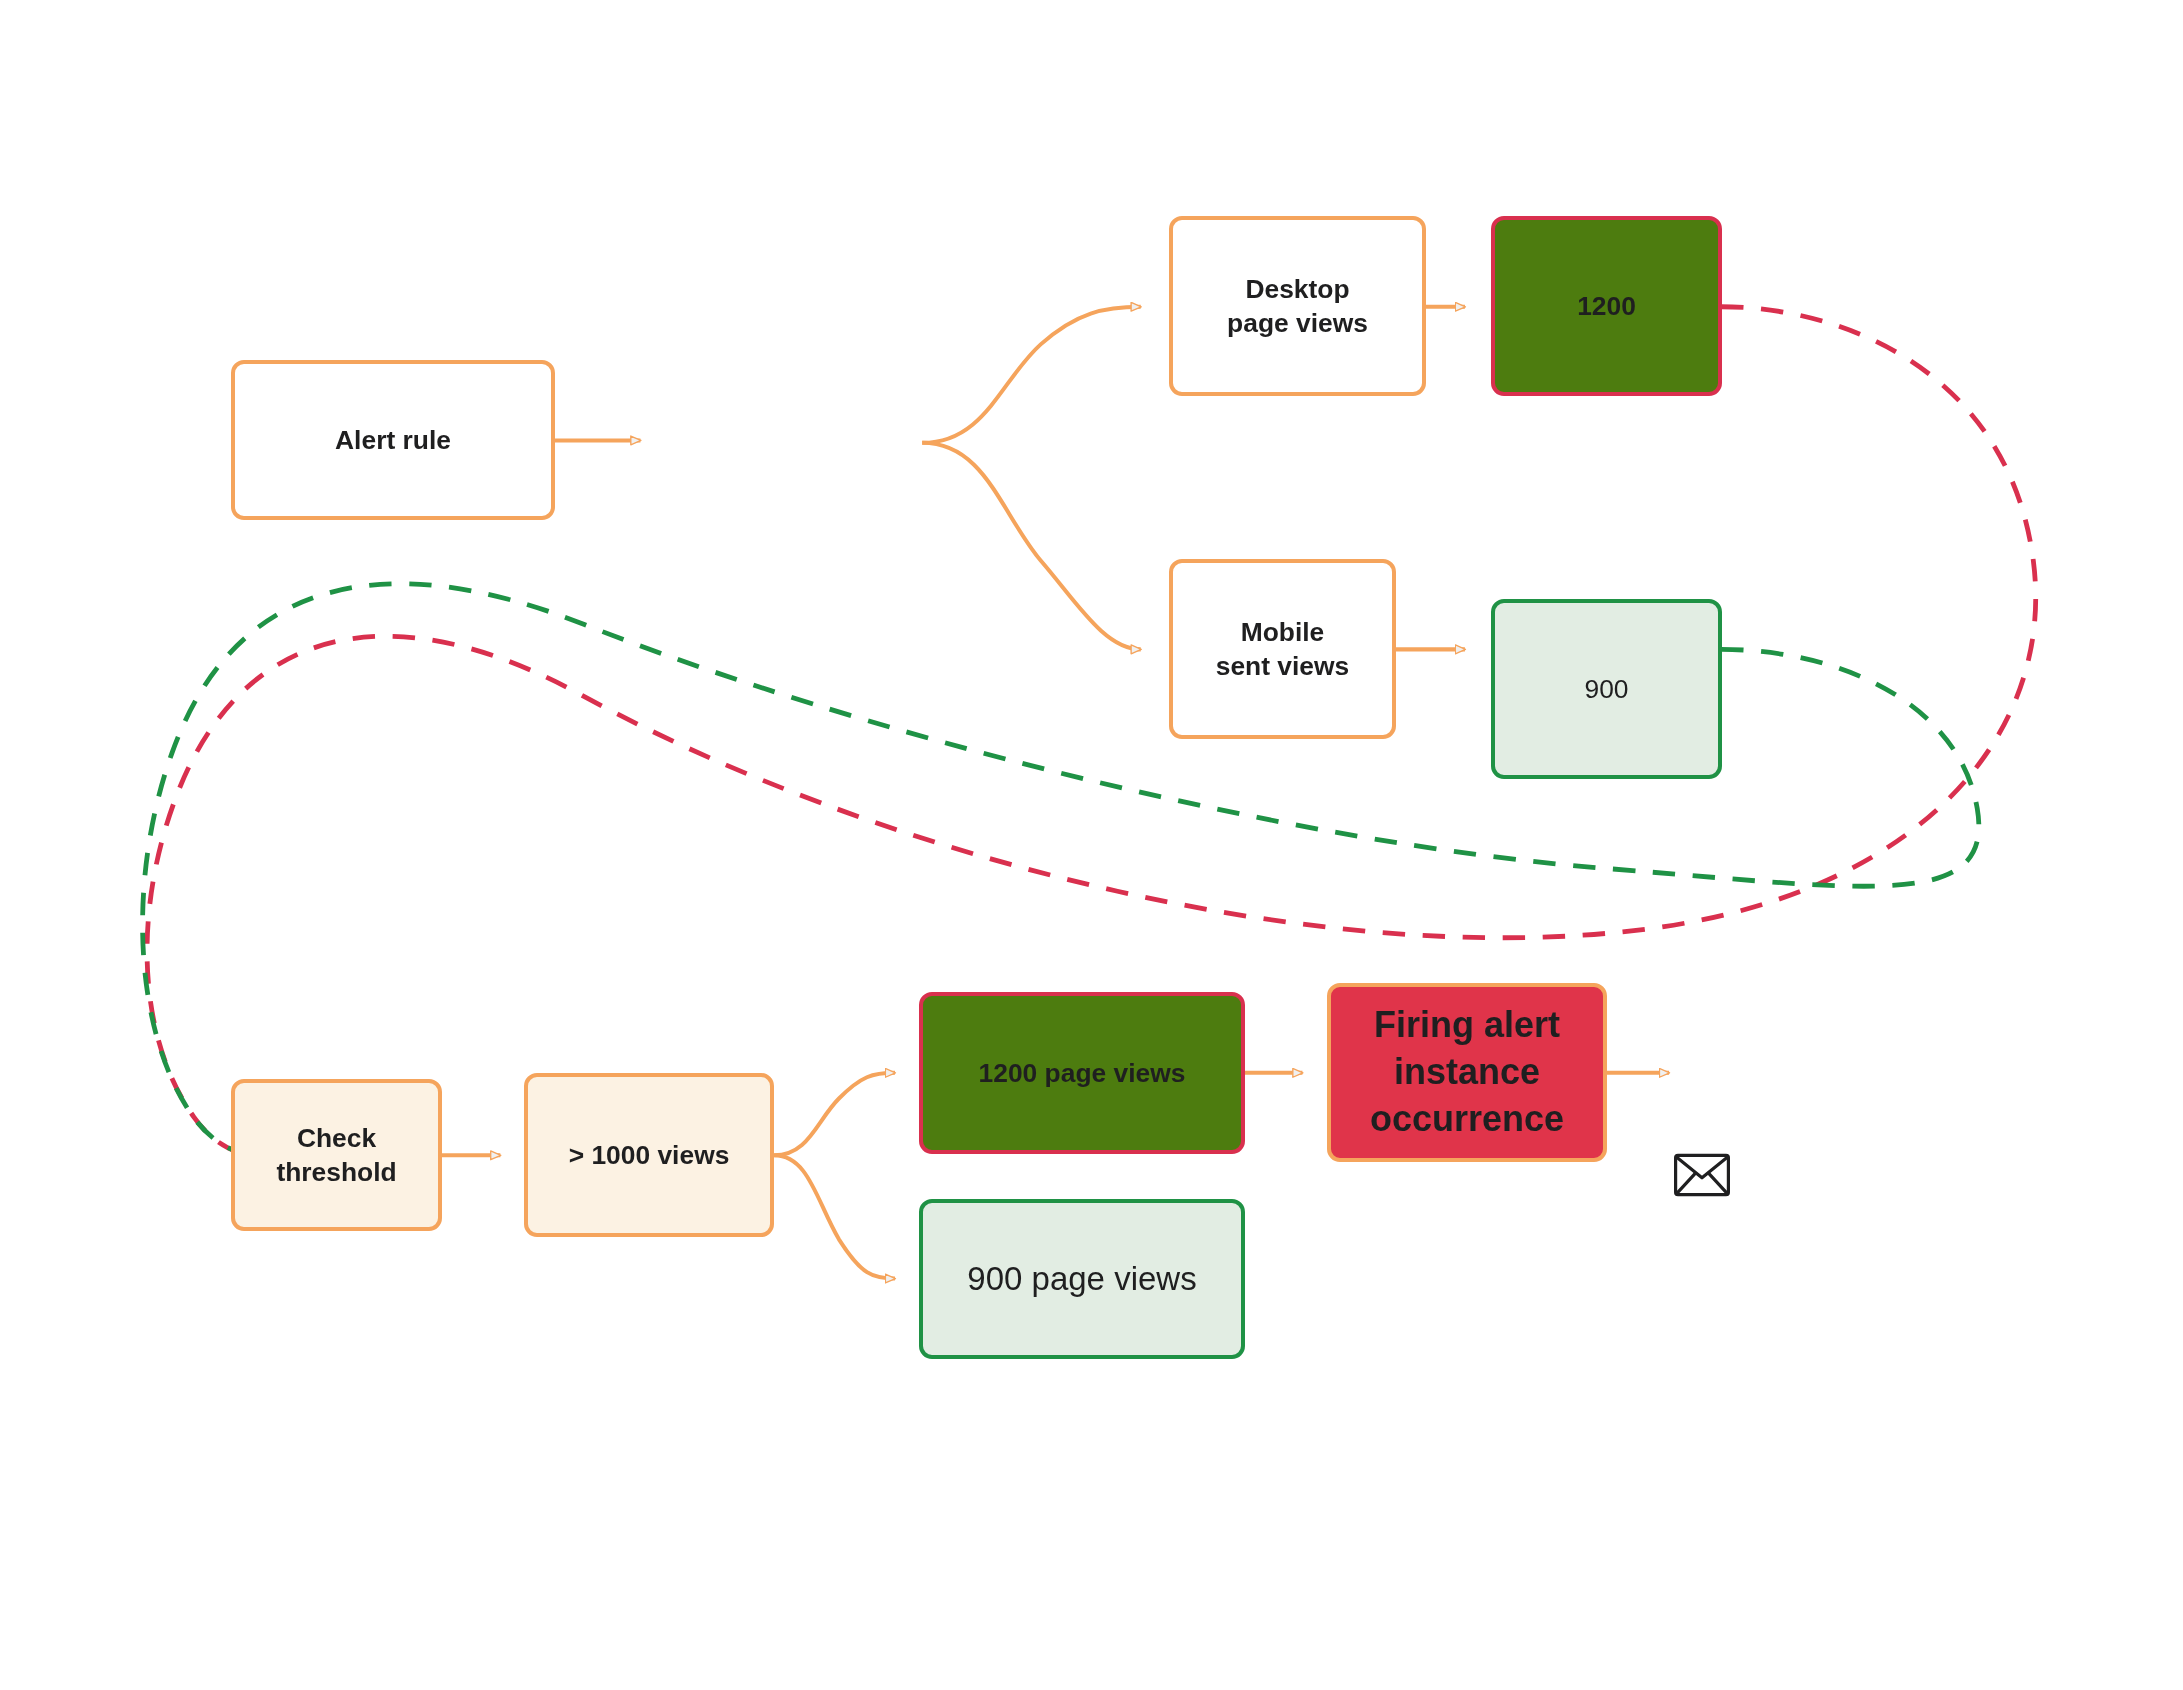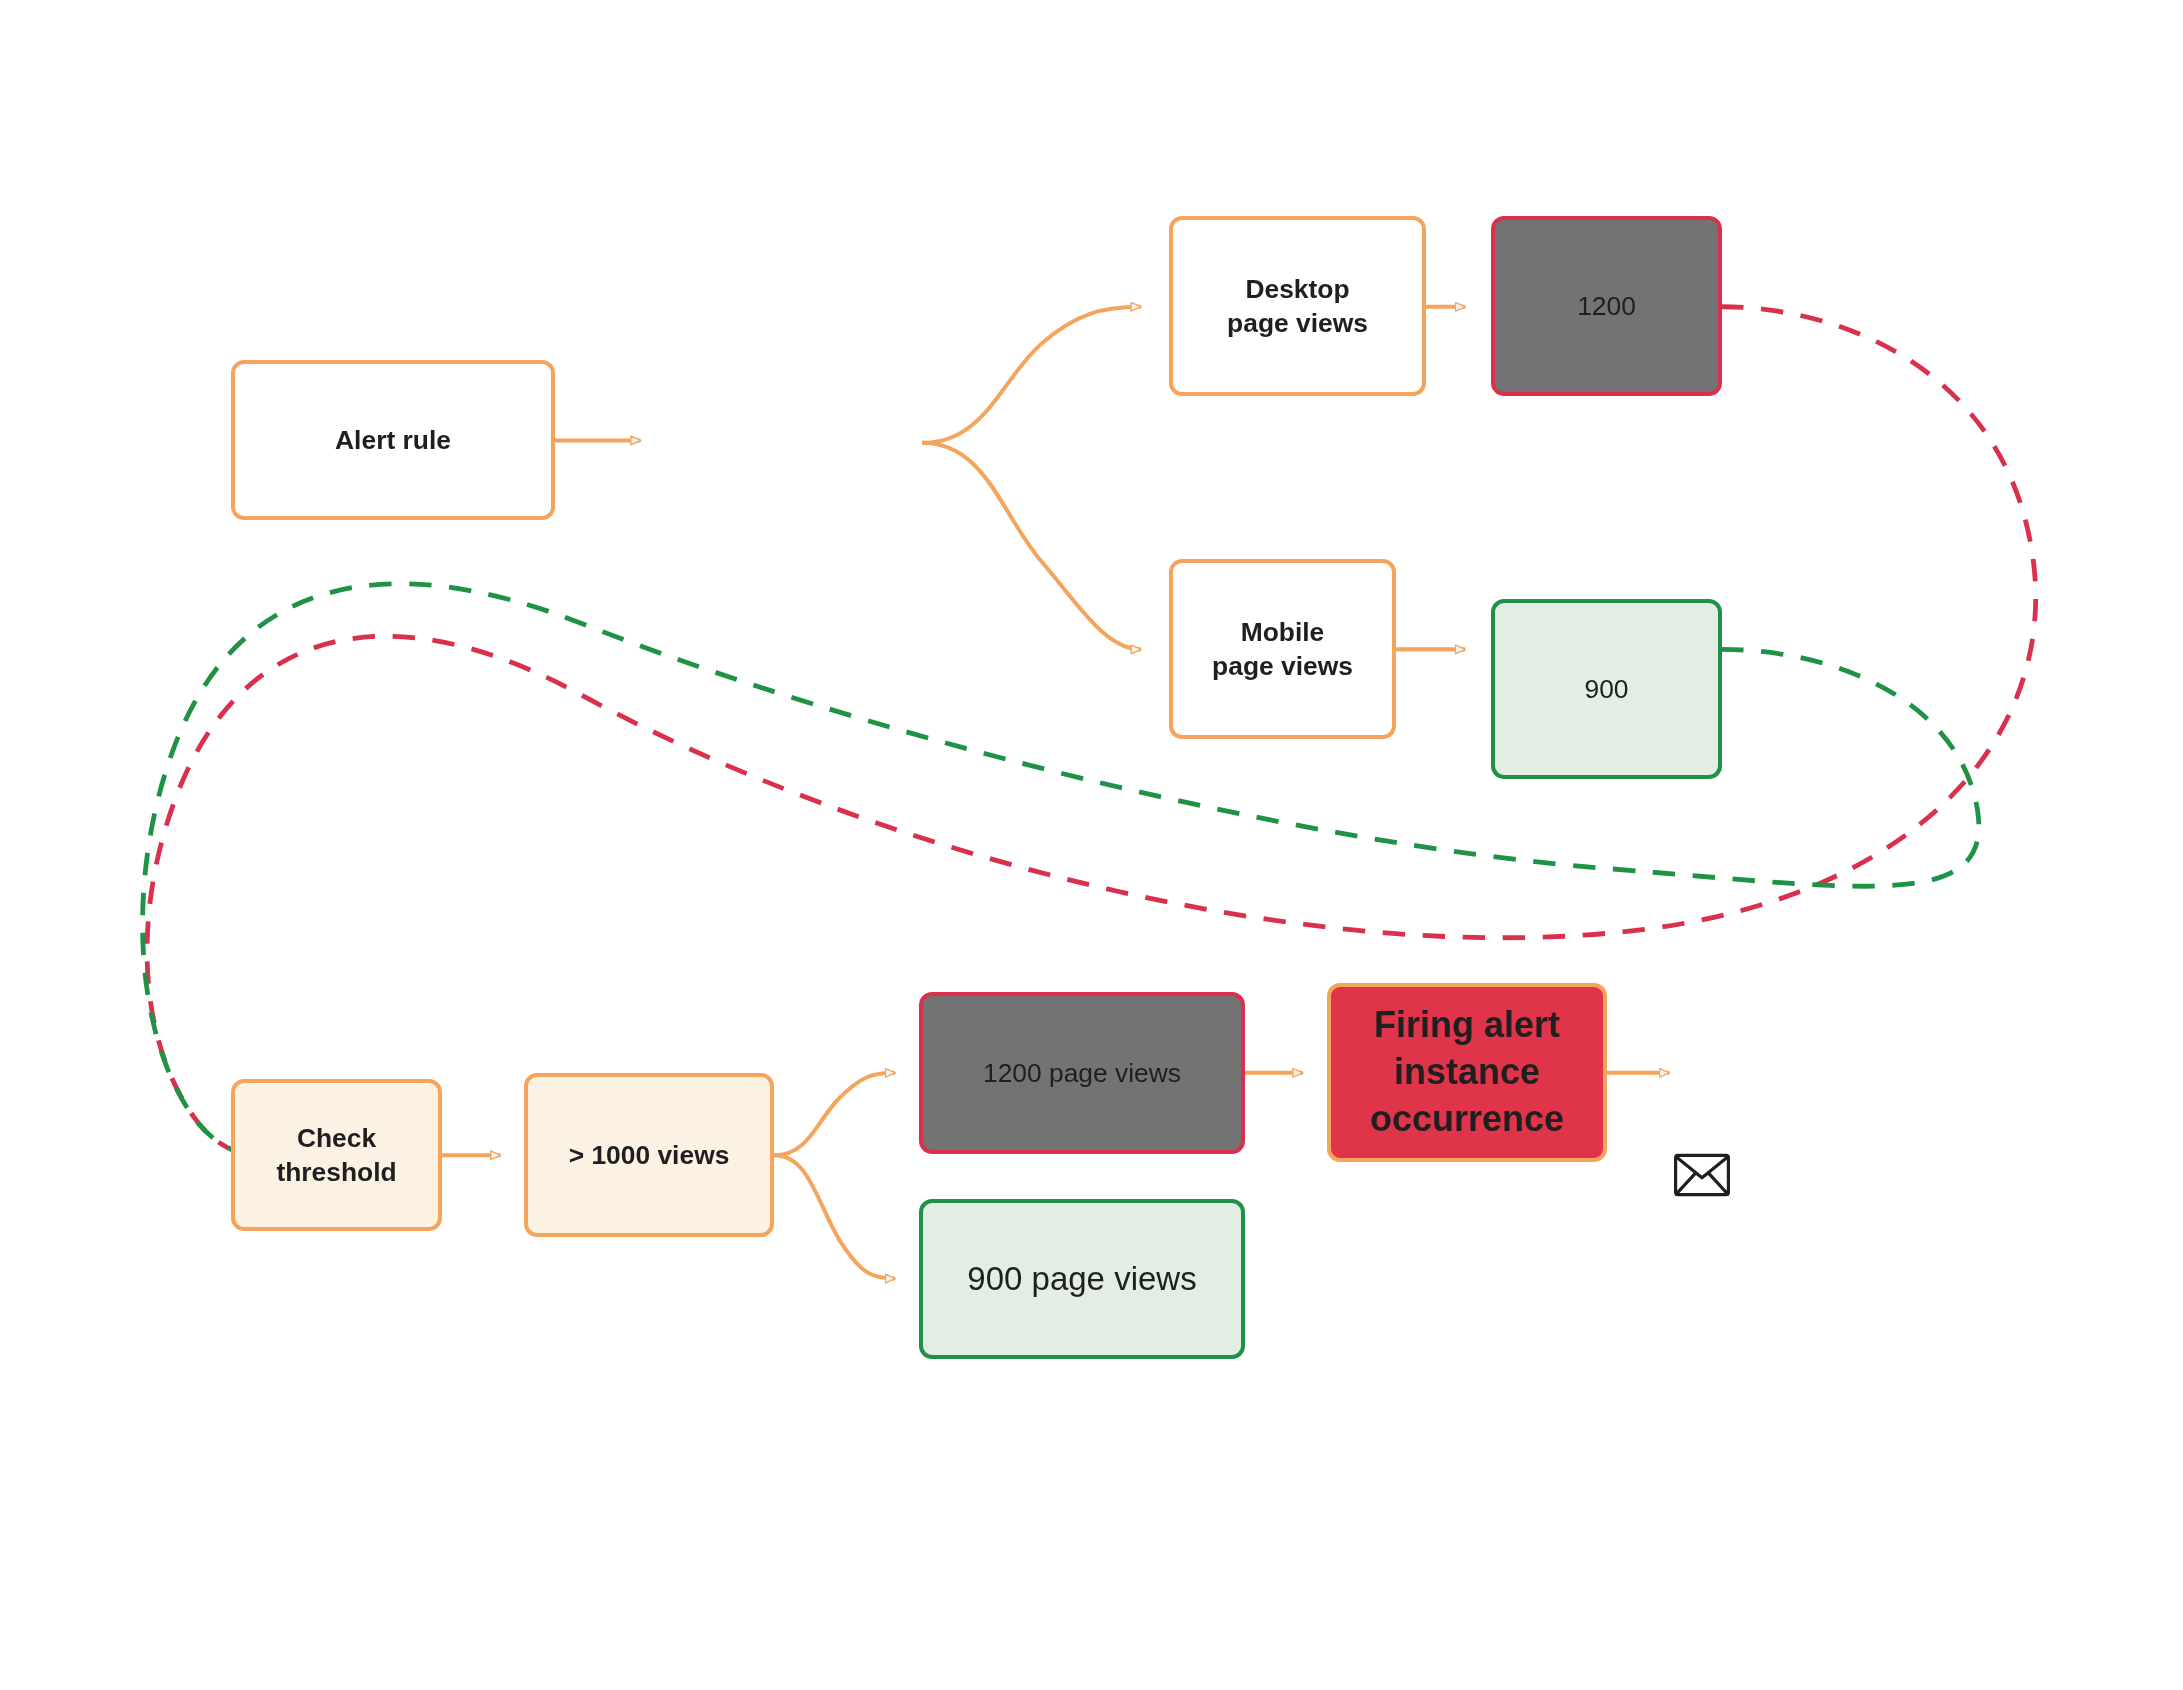--- a/index.html
+++ b/index.html
@@ -52,23 +52,23 @@
     background: #ffffff;
     border-color: #f5a45c;
     font-weight: bold;
   }
   .cream-orange {
     background: #fcf2e3;
     border-color: #f5a45c;
     font-weight: bold;
   }
   .pink-crimson {
-    background: #737373;
+    background: #4d7c0f;
     border-color: #d9304e;
-    font-weight: normal;
+    font-weight: bold;
   }
   .green-light {
     background: #e2ede3;
     border-color: #1f9245;
     font-weight: normal;
   }
   .firing-red {
     background: #e0344a;
     border-color: #f5a45c;
     font-weight: bold;
@@ -183,21 +183,21 @@
     <span class="lbl">Desktop
 page views</span>
   </div>
 
   <div class="node rect pink-crimson" style="left:1491px; top:216px; width:231px; height:180px; font-size:26.4px;">
     <span class="lbl">1200</span>
   </div>
 
   <div class="node rect plain-orange" style="left:1169px; top:559px; width:227px; height:180px; font-size:26.4px;">
     <span class="lbl">Mobile
-page views</span>
+sent views</span>
   </div>
 
   <div class="node rect green-light" style="left:1491px; top:559px; width:231px; height:180px; font-size:26.4px;margin-top:40px;">
     <span class="lbl">900</span>
   </div>
 
   <div class="node rect cream-orange" style="left:231px; top:1079px; width:211px; height:152px; font-size:26.4px;">
     <span class="lbl">Check
 threshold</span>
   </div>

